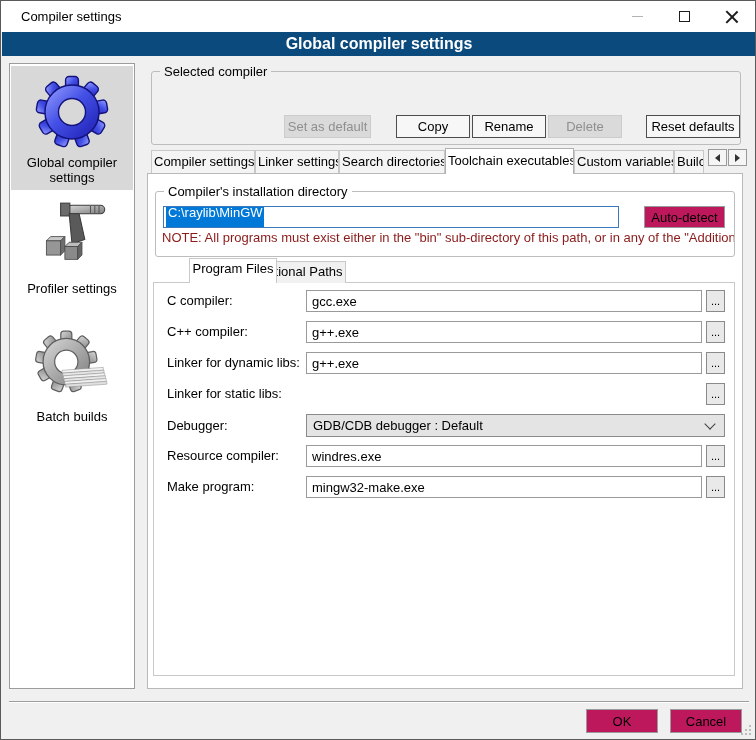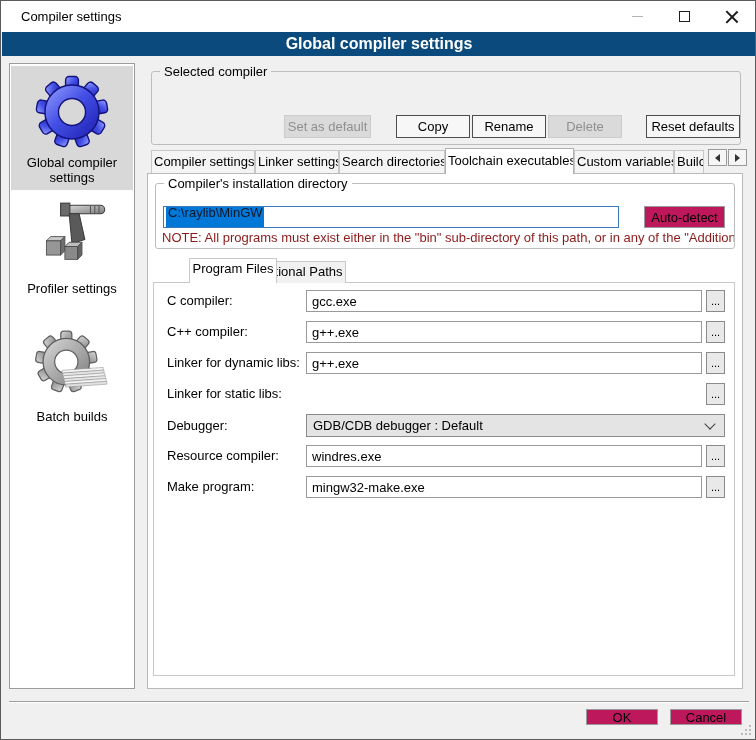--- a/index.html
+++ b/index.html
@@ -48,36 +48,36 @@
   .tab.active { top:147px; height:26px; background:#fff; border-color:#b0b0b0; z-index:5; line-height:24px; }
   .tab-scroll { position:absolute; top:148px; width:19px; height:17px; background:#f5f5f5; border:1px solid #9a9a9a; cursor:pointer;
     display:flex; align-items:center; justify-content:center; z-index:6; }
   .tri-left { width:0; height:0; border-top:4px solid transparent; border-bottom:4px solid transparent; border-right:5px solid #333; }
   .tri-right { width:0; height:0; border-top:4px solid transparent; border-bottom:4px solid transparent; border-left:5px solid #333; }
   
   .tabpage { position:absolute; left:146px; top:172px; width:596px; height:516px; background:#fff; border:1px solid #b9b9b9; z-index:1; }
   
   .pathbox { position:absolute; left:162px; top:205px; width:456px; height:22px; background:#fff; border:1px solid #3a79bd; z-index:3;
     display:flex; align-items:center; padding-left:2px; overflow:hidden; }
-  .pathbox .sel { background:#0078d7; color:#0f172a; padding:1px 1px 10px 2px; white-space:pre; }
+  .pathbox .sel { background:#0078d7; color:#ffffff; padding:1px 1px 10px 2px; white-space:pre; }
   .note-line { position:absolute; left:161px; top:229px; width:572px; color:#8b1a1a; font-size:13px; white-space:nowrap; overflow:hidden; z-index:3; }
   
   .subtab { position:absolute; background:#f1f1f1; border:1px solid #c9c9c9; border-bottom:none; line-height:20px; text-align:center;
     white-space:nowrap; overflow:hidden; cursor:pointer; z-index:4; }
   .subtab.active { background:#fff; z-index:5;margin-left:32px; }
   .innerpanel { position:absolute; left:152px; top:281px; width:582px; height:394px; background:#fff; border:1px solid #c9c9c9; z-index:2; }
   
   .frm-label { position:absolute; left:166px; font-size:13px; z-index:3; }
   .frm-input { position:absolute; left:305px; width:396px; height:22px; border:1px solid #9a9a9a; background:#fff; font-size:13px;
     padding:0 5px; z-index:3; outline:none; }
   .frm-combo { left:305px; width:419px; height:23px; background:#e4e4e4; z-index:3;align-items:center; }
   .frm-dots { left:705px; z-index:3; }
   
   .divider { position:absolute; left:8px; top:700px; width:740px; height:2px; border-top:1px solid #9e9e9e; border-bottom:1px solid #ffffff; }
-  .footer-btn { position:absolute; top:708px; width:72px; height:16px; }
+  .footer-btn { position:absolute; top:708px; width:72px; height:24px; }
   .resize-grip { position:absolute; right:3px; bottom:3px; width:12px; height:12px; }
 </style>
 </head>
 <body>
 
 <div class="window">
 
   <div class="titlebar">
     <span class="title-text">Compiler settings</span>
     <div class="win-controls">
@@ -201,21 +201,21 @@
   <div class="tab" style="left:673px;width:30px;">Builc</div>
   <div class="tab-scroll" style="left:707px;">
       <span class="tri-left"></span>
     </div>
   <div class="tab-scroll" style="left:727px;">
       <span class="tri-right"></span>
     </div>
 
   <div class="tabpage"></div>
 
-  <div class="groupbox gb-white" style="left:154px;top:182px;width:580px;height:66px;z-index:2;">
+  <div class="groupbox gb-white" style="left:154px;top:190px;width:580px;height:66px;z-index:2;">
     <span class="gb-label">Compiler's installation directory</span>
   </div>
   <div class="pathbox">
     <span class="sel">C:\raylib\MinGW</span>
   </div>
   <button class="dots-btn" style="left:621px;top:205px;">...</button>
   <button class="btn soft" style="left:643px;top:205px;width:81px;height:22px;z-index:3;">Auto-detect</button>
   <div class="note-line">NOTE: All programs must exist either in the "bin" sub-directory of this path, or in any of the "Additional</div>
 
   <div class="subtab active" style="left:156px;top:257px;width:88px;height:25px;">Program Files</div>

